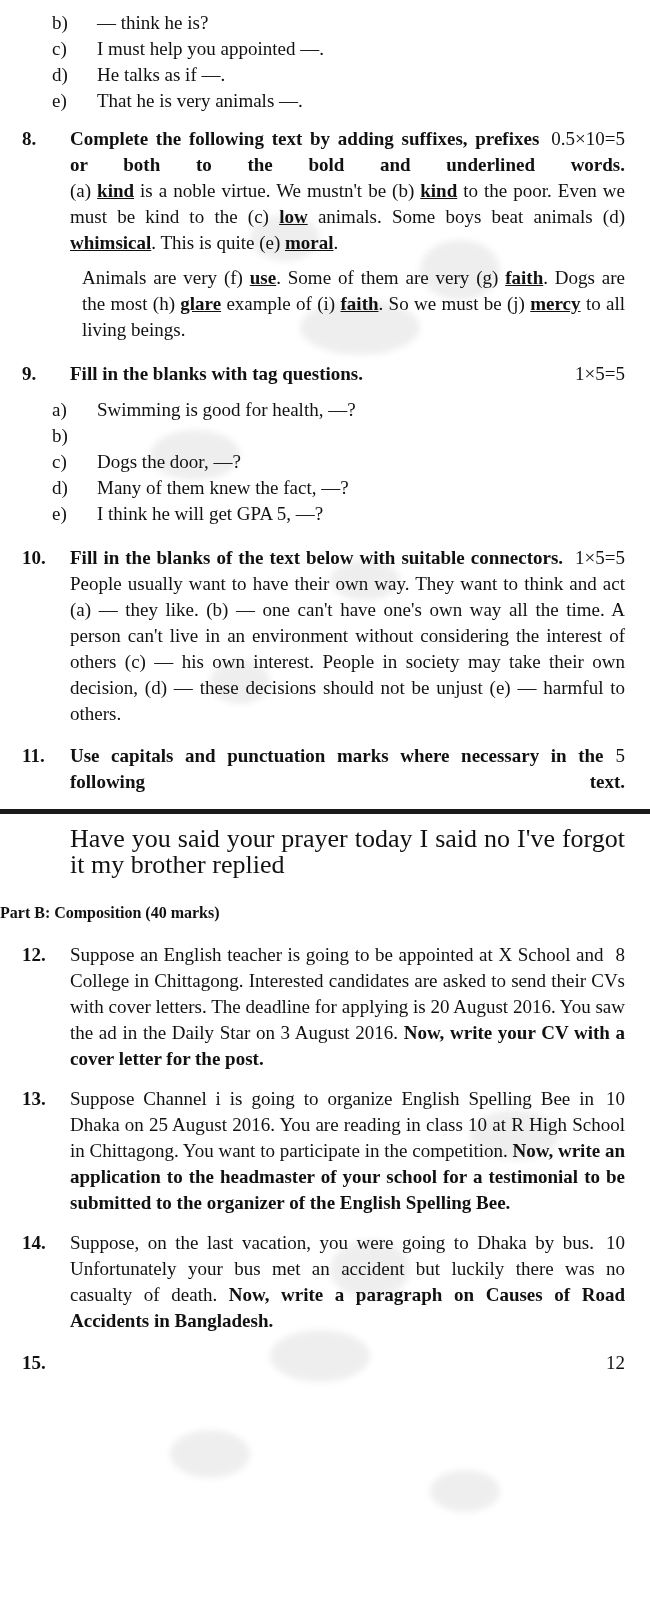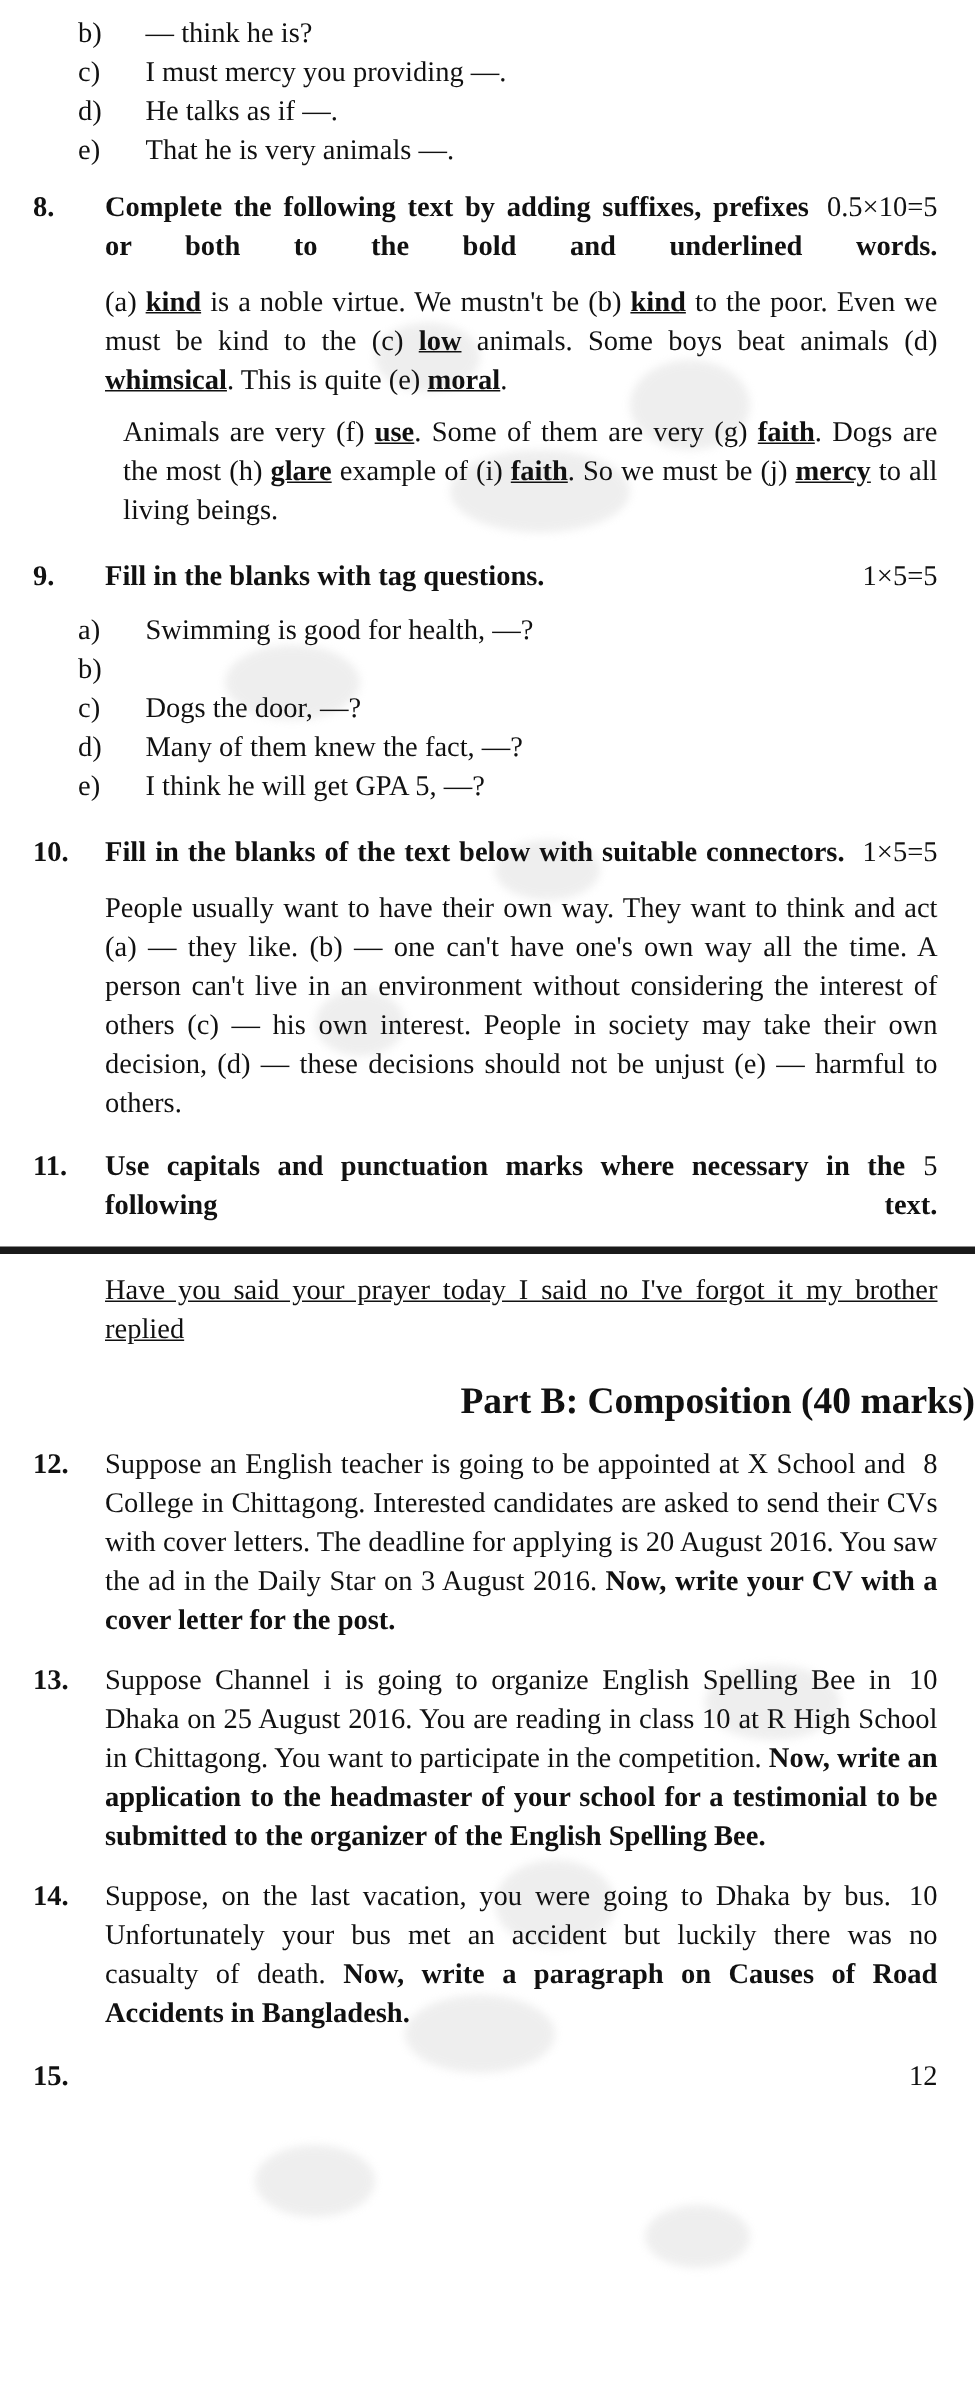--- a/index.html
+++ b/index.html
@@ -70,21 +70,20 @@
   .marks-inline {
     font-weight: normal;
     float: right;
     margin-left: 12px;
   }
   .head .marks-inline { font-weight: normal; }
 
   .para {
     text-align: justify;
     text-align-last: left;
-    margin-top: 11px;
   }
   .para.tight { margin-top: 9px; margin-left: 12px; }
   .para.snug  { margin-top: 4px; }
 
   b, .bold { font-weight: bold; }
   .bu {
     font-weight: bold;
     text-decoration: underline;
     text-underline-offset: 1px;
   }
@@ -112,31 +111,30 @@
     width: 100%;
     height: 5px;
     background: #1a1a1a;
     margin: 0;
   }
 
   
   .passage {
     padding-left: 70px;
     padding-right: 25px;
-    font-size: 19px;
+    font-size: 26px;
     line-height: 26px;
     text-align: justify;
     text-align-last: left;
-    text-decoration: underline;
   }
 
   .part-title {
-    text-align: right;
-    font-weight: bold;
-    font-size: 25px;
+    text-align: left;
+    font-weight: bold;
+    font-size: 16px;
     line-height: 26px;
   }
 </style>
 </head>
 <body>
 
 <div class="page">
 
   <div class="blot" style="left:250px;top:215px;width:70px;height:46px;"></div>
   <div class="blot" style="left:420px;top:240px;width:80px;height:60px;"></div>
@@ -154,21 +152,21 @@
 
     <div class="gap-10"></div>
 
     <ul class="sub-list">
       <li class="sub">
         <span class="sub-mark">b)</span>
         <span class="sub-text">— think he is?</span>
       </li>
       <li class="sub">
         <span class="sub-mark">c)</span>
-        <span class="sub-text">I must mercy you providing —.</span>
+        <span class="sub-text">I must help you appointed —.</span>
       </li>
       <li class="sub">
         <span class="sub-mark">d)</span>
         <span class="sub-text">He talks as if —.</span>
       </li>
       <li class="sub">
         <span class="sub-mark">e)</span>
         <span class="sub-text">That he is very animals —.</span>
       </li>
     </ul>

